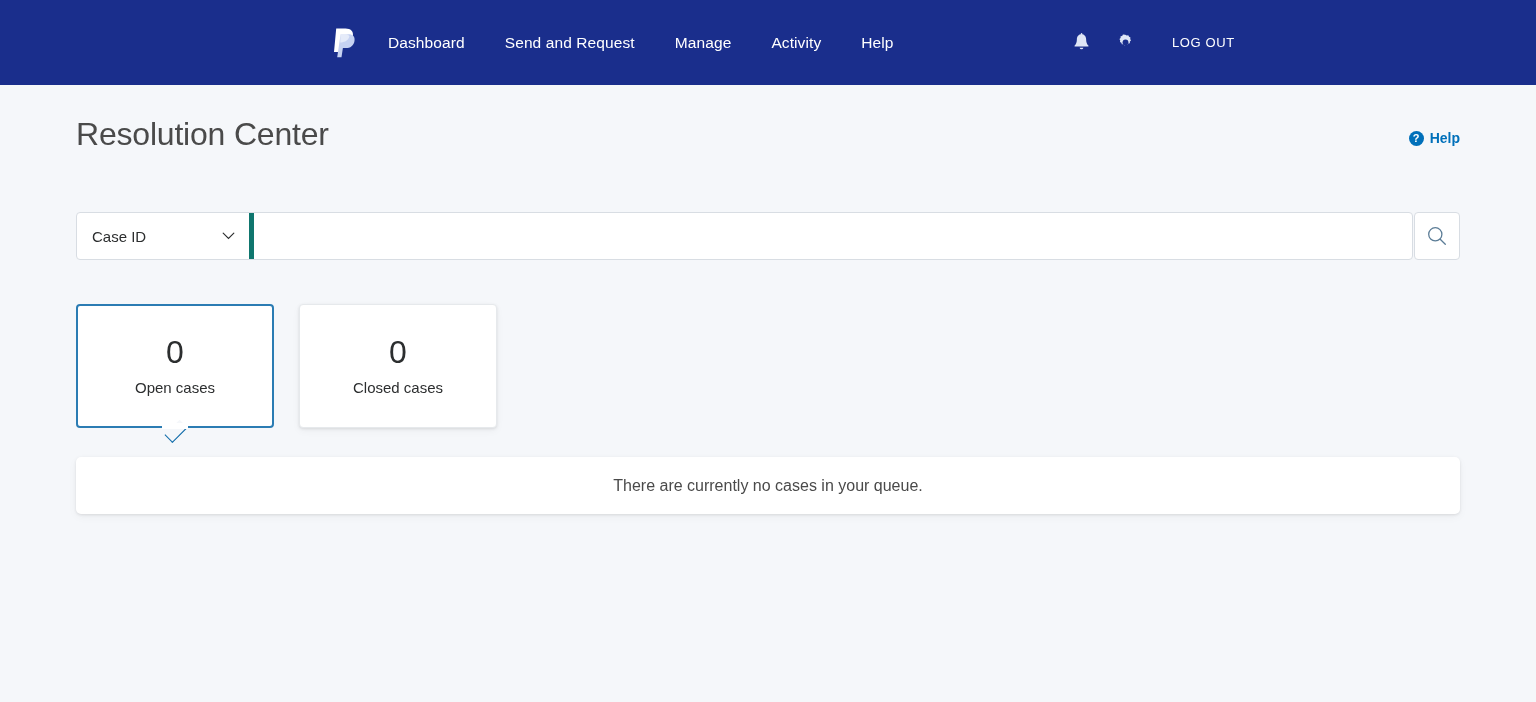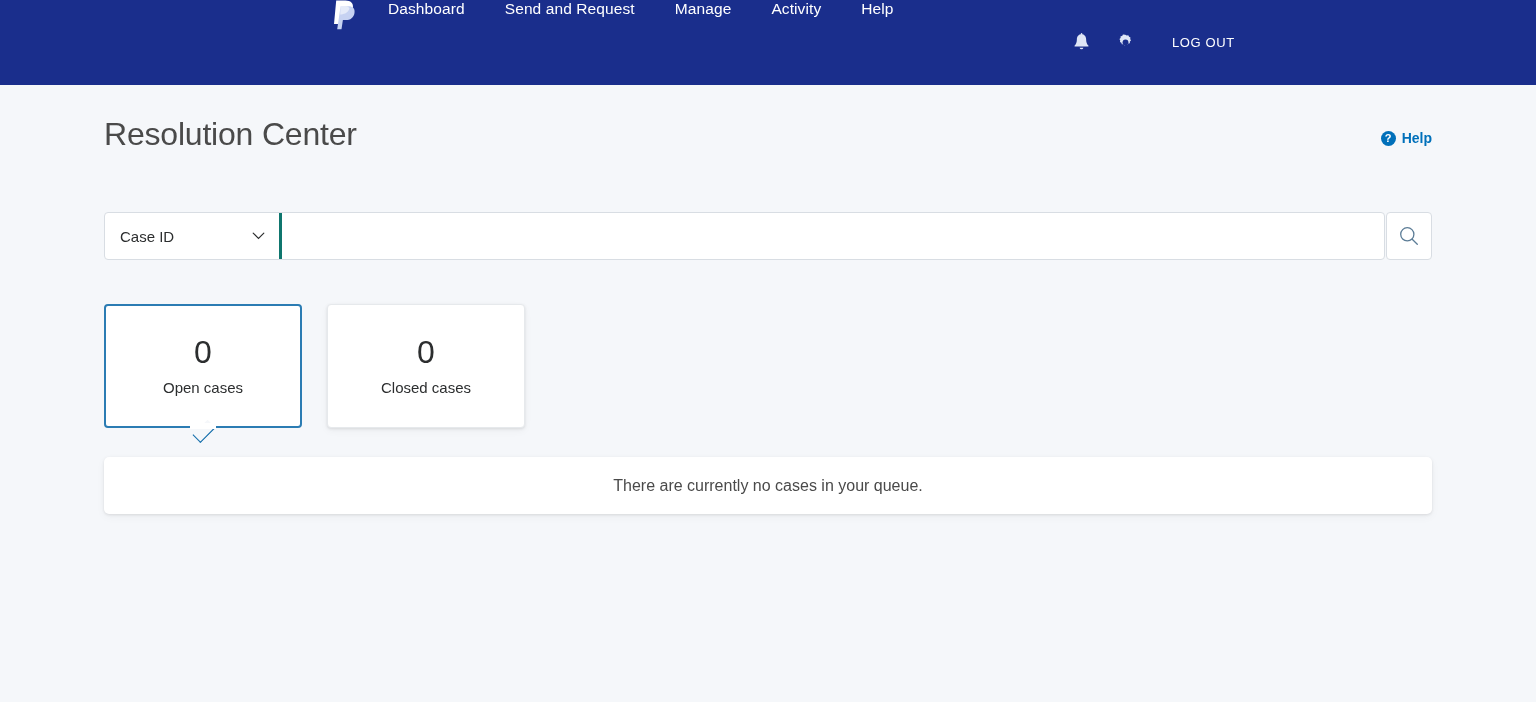--- a/index.html
+++ b/index.html
@@ -21,21 +21,21 @@
   .navbar {
     height: 85px;
     background: #1a2e8c;
     display: flex;
     align-items: center;
     position: relative;
   }
 
   .nav-center {
     display: flex;
-    align-items: flex-start;
+    align-items: center;
     position: absolute;
     left: 332px;
     top: 0;
     height: 85px;
   }
 
   .paypal-logo {
     width: 26px;
     height: 30px;
     position: relative;
@@ -86,21 +86,21 @@
     font-size: 13px;
     letter-spacing: 0.6px;
     text-decoration: none;
     margin-left: 14px;
     cursor: pointer;
   }
 
   
   .page {
     width: 1536px;
-    padding: 0 104px;
+    padding: 0 76px;
   }
 
   .page-head {
     display: flex;
     align-items: flex-end;
     justify-content: space-between;
     padding-top: 32px;
     padding-bottom: 14px;
   }
 
@@ -193,21 +193,21 @@
     border-radius: 4px;
     overflow: hidden;
   }
 
   .select-wrap {
     width: 177px;
     display: flex;
     align-items: center;
     justify-content: space-between;
     padding: 0 14px 0 15px;
-    border-right: 3px solid #0f766e;
+    border-right: 5px solid #0f766e;
     cursor: pointer;
     position: relative;
   }
 
   .select-value {
     font-size: 15px;
     color: #2c2e2f;
   }
 
   .chevron {

